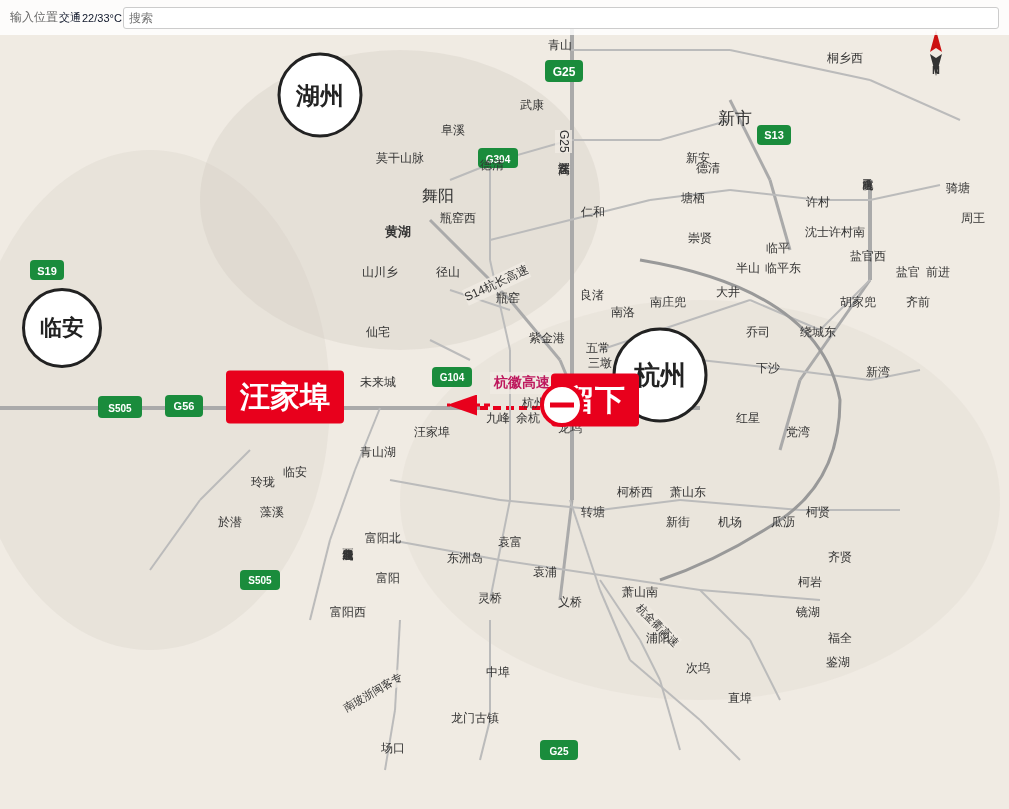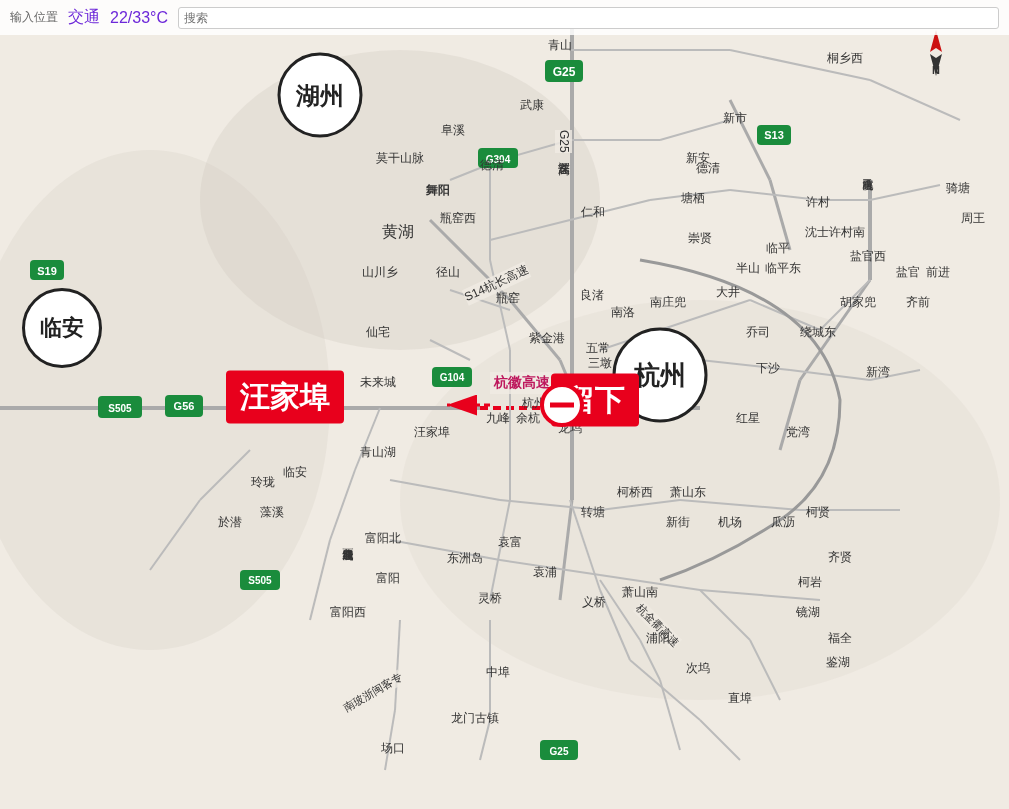--- a/index.html
+++ b/index.html
@@ -83,35 +83,35 @@
       position: absolute;
       top: 0;
       left: 0;
       right: 0;
       height: 35px;
       background: rgba(255,255,255,0.85);
       display: flex;
       align-items: center;
       padding: 16px 10px;
       z-index: 20;
-      gap: 10px;
+      gap: 1px;
     }
 
     .top-bar-search {
       flex: 1;
       border: 1px solid #ccc;
       border-radius: 3px;
       height: 22px;
       padding: 0 5px;
       font-size: 12px;
     }
 
     .top-bar-text {
-      font-size: 16px;
-      color: #6d28d9;
+      font-size: 11px;
+      color: #0f172a;
     }
 
     
     .blocked-sign {
       position: absolute;
       width: 44px;
       height: 44px;
       border: 4px solid #e8001c;
       border-radius: 50%;
       background: white;
@@ -315,21 +315,21 @@
 
   <div style="position:absolute;left:630px;top:618px;font-size:11px;color:#333;transform:rotate(45deg);white-space:nowrap;background:rgba(240,235,227,0.7);">杭金衢高速</div>
 
   <div style="position:absolute;left:860px;top:170px;font-size:11px;color:#333;writing-mode:vertical-rl;white-space:nowrap;background:rgba(240,235,227,0.7);">杭甬高速</div>
 
   <div class="city-label" style="left:560px;top:45px;font-size:12px;">青山</div>
   <div class="city-label" style="left:845px;top:58px;font-size:12px;">桐乡西</div>
   <div class="city-label" style="left:532px;top:105px;font-size:12px;">武康</div>
   <div class="city-label" style="left:453px;top:130px;font-size:12px;">阜溪</div>
   <div class="city-label" style="left:492px;top:165px;font-size:12px;">德清</div>
-  <div class="city-label" style="left:735px;top:118px;font-size:12px;">新市</div>
+  <div class="city-label" style="left:735px;top:118px;font-size:17px;">新市</div>
   <div class="city-label" style="left:698px;top:158px;font-size:12px;">新安</div>
   <div class="city-label" style="left:693px;top:198px;font-size:12px;">塘栖</div>
   <div class="city-label" style="left:700px;top:238px;font-size:12px;">崇贤</div>
   <div class="city-label" style="left:593px;top:212px;font-size:12px;">仁和</div>
   <div class="city-label" style="left:592px;top:295px;font-size:12px;">良渚</div>
   <div class="city-label" style="left:623px;top:312px;font-size:12px;">南洛</div>
   <div class="city-label" style="left:547px;top:338px;font-size:12px;">紫金港</div>
   <div class="city-label" style="left:598px;top:348px;font-size:12px;">五常</div>
   <div class="city-label" style="left:600px;top:363px;font-size:12px;">三墩</div>
   <div class="city-label" style="left:570px;top:428px;font-size:12px;">龙坞</div>
@@ -343,21 +343,21 @@
   <div class="city-label" style="left:263px;top:482px;font-size:12px;">玲珑</div>
   <div class="city-label" style="left:272px;top:512px;font-size:12px;">藻溪</div>
   <div class="city-label" style="left:230px;top:522px;font-size:12px;">於潜</div>
   <div class="city-label" style="left:383px;top:538px;font-size:12px;">富阳北</div>
   <div class="city-label" style="left:388px;top:578px;font-size:12px;">富阳</div>
   <div class="city-label" style="left:348px;top:612px;font-size:12px;font-family:Liberation Mono, monospace;">富阳西</div>
   <div class="city-label" style="left:465px;top:558px;font-size:12px;">东洲岛</div>
   <div class="city-label" style="left:510px;top:542px;font-size:12px;">袁富</div>
   <div class="city-label" style="left:545px;top:572px;font-size:12px;">袁浦</div>
   <div class="city-label" style="left:490px;top:598px;font-size:12px;">灵桥</div>
-  <div class="city-label" style="left:570px;top:602px;font-size:12px;margin-left:24px;">义桥</div>
+  <div class="city-label" style="left:570px;top:602px;font-size:12px;">义桥</div>
   <div class="city-label" style="left:640px;top:592px;font-size:12px;">萧山南</div>
   <div class="city-label" style="left:593px;top:512px;font-size:12px;">转塘</div>
   <div class="city-label" style="left:635px;top:492px;font-size:12px;">柯桥西</div>
   <div class="city-label" style="left:688px;top:492px;font-size:12px;">萧山东</div>
   <div class="city-label" style="left:678px;top:522px;font-size:12px;">新街</div>
   <div class="city-label" style="left:730px;top:522px;font-size:12px;">机场</div>
   <div class="city-label" style="left:783px;top:522px;font-size:12px;">瓜沥</div>
   <div class="city-label" style="left:818px;top:512px;font-size:12px;">柯贤</div>
   <div class="city-label" style="left:840px;top:557px;font-size:12px;">齐贤</div>
   <div class="city-label" style="left:810px;top:582px;font-size:12px;">柯岩</div>
@@ -383,26 +383,26 @@
   <div class="city-label" style="left:908px;top:272px;font-size:12px;">盐官</div>
   <div class="city-label" style="left:938px;top:272px;font-size:12px;">前进</div>
   <div class="city-label" style="left:918px;top:302px;font-size:12px;">齐前</div>
   <div class="city-label" style="left:878px;top:372px;font-size:12px;">新湾</div>
   <div class="city-label" style="left:818px;top:332px;font-size:12px;">绕城东</div>
   <div class="city-label" style="left:858px;top:302px;font-size:12px;">胡家兜</div>
   <div class="city-label" style="left:958px;top:188px;font-size:12px;">骑塘</div>
   <div class="city-label" style="left:973px;top:218px;font-size:12px;">周王</div>
   <div class="city-label" style="left:380px;top:272px;font-size:12px;">山川乡</div>
   <div class="city-label" style="left:378px;top:332px;font-size:12px;">仙宅</div>
-  <div class="city-label" style="left:398px;top:232px;font-size:16px;">黄湖</div>
+  <div class="city-label" style="left:398px;top:232px;font-size:13px;font-weight:bold;">黄湖</div>
   <div class="city-label" style="left:448px;top:272px;font-size:12px;">径山</div>
   <div class="city-label" style="left:458px;top:218px;font-size:12px;">瓶窑西</div>
   <div class="city-label" style="left:508px;top:298px;font-size:12px;">瓶窑</div>
   <div class="city-label" style="left:400px;top:158px;font-size:12px;">莫干山脉</div>
-  <div class="city-label" style="left:438px;top:190px;font-size:12px;font-weight:bold;">舞阳</div>
+  <div class="city-label" style="left:438px;top:196px;font-size:16px;">舞阳</div>
   <div class="city-label" style="left:668px;top:302px;font-size:12px;">南庄兜</div>
   <div class="city-label" style="left:778px;top:248px;font-size:12px;">临平</div>
   <div class="city-label" style="left:708px;top:168px;font-size:12px;">德清</div>
 
   <div class="north-arrow" style="position:absolute;top:28px;right:48px;">
     <svg width="50" height="50" viewBox="0 0 50 50">
       <polygon points="25,2 31,24 25,20 19,24" fill="#cc1111"></polygon>
       <polygon points="25,48 19,26 25,30 31,26" fill="#333"></polygon>
       <text x="25" y="46" text-anchor="middle" font-size="11" fill="#333" font-weight="bold">N</text>
     </svg>

